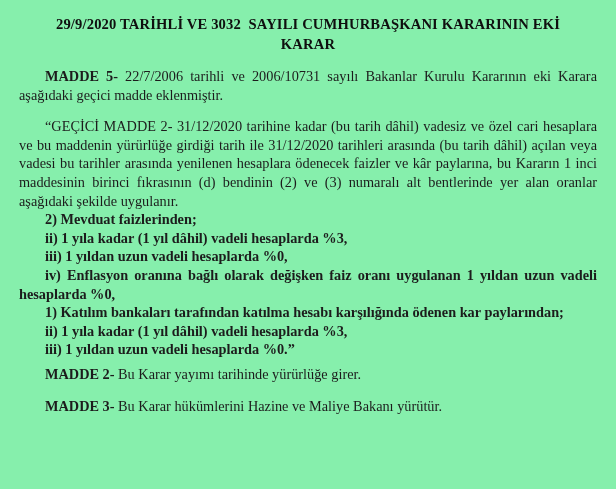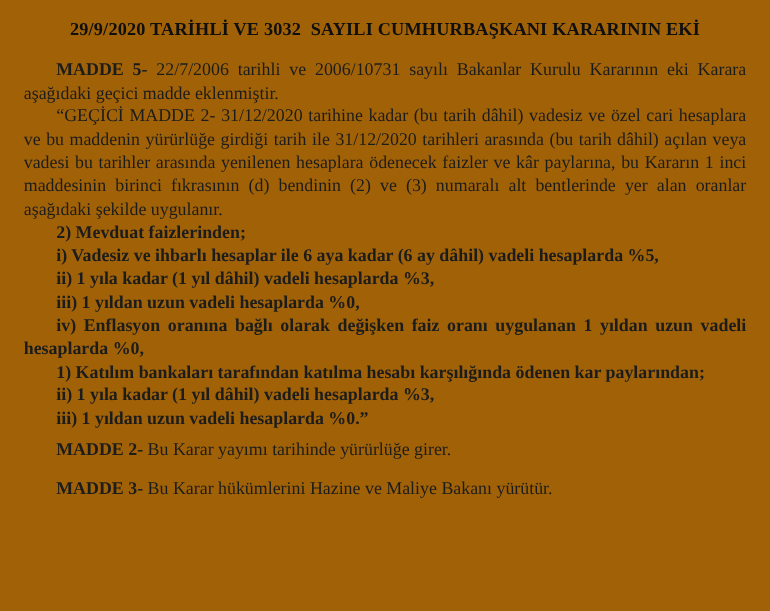--- a/index.html
+++ b/index.html
@@ -14,21 +14,21 @@
     overflow: hidden;
     font-family: "Liberation Serif", "DejaVu Serif", serif;
     color: #1a1a1a;
     -webkit-font-smoothing: antialiased;
   }
 
   .page {
     position: relative;
     width: 616px;
     height: 489px;
-    background: #a16207;
+    background: #86efac;
     box-sizing: border-box;
   }
 
   .doc-body {
     position: absolute;
     left: 19px;
     top: 0;
     width: 578px;
   }
 
@@ -60,21 +60,21 @@
   }
   .para.indent {
     text-indent: 26px;
   }
   .para .lead {
     font-weight: bold;
   }
 
   
   .block-madde1   { margin-top: 13px; }
-  .block-gecici   { }
+  .block-gecici   { margin-top: 13px; }
   .list-block     { margin-top: 0px; }
   .block-madde2   { margin-top: 6px; }
   .block-madde3   { margin-top: 13px; }
 
   
   .item {
     font-size: 14.3px;
     line-height: 18.6px;
     text-align: justify;
     text-justify: inter-word;
@@ -95,33 +95,33 @@
 </style>
 </head>
 <body>
 
 <div class="page">
 
   <div class="doc-body">
 
     <div class="doc-title">
       <span class="title-line title-line-1">29/9/2020 TARİHLİ VE 3032  SAYILI CUMHURBAŞKANI KARARININ EKİ</span>
+      <span class="title-line title-line-2">KARAR</span>
     </div>
 
     <div class="block-madde1">
       <p class="para indent"><span class="lead">MADDE 5-</span><span> 22/7/2006 tarihli ve 2006/10731 sayılı Bakanlar Kurulu Kararının eki Karara aşağıdaki geçici madde eklenmiştir.</span></p>
     </div>
 
     <div class="block-gecici">
       <p class="para indent">“GEÇİCİ MADDE 2- 31/12/2020 tarihine kadar (bu tarih dâhil) vadesiz ve özel cari hesaplara ve bu maddenin yürürlüğe girdiği tarih ile 31/12/2020 tarihleri arasında (bu tarih dâhil) açılan veya vadesi bu tarihler arasında yenilenen hesaplara ödenecek faizler ve kâr paylarına, bu Kararın 1 inci maddesinin birinci fıkrasının (d) bendinin (2) ve (3) numaralı alt bentlerinde yer alan oranlar aşağıdaki şekilde uygulanır.</p>
     </div>
 
     <div class="list-block">
       <p class="item">2) Mevduat faizlerinden;</p>
-      <p class="item">i) Vadesiz ve ihbarlı hesaplar ile 6 aya kadar (6 ay dâhil) vadeli hesaplarda %5,</p>
       <p class="item">ii) 1 yıla kadar (1 yıl dâhil) vadeli hesaplarda %3,</p>
       <p class="item">iii) 1 yıldan uzun vadeli hesaplarda %0,</p>
       <p class="item">iv) Enflasyon oranına bağlı olarak değişken faiz oranı uygulanan 1 yıldan uzun vadeli hesaplarda %0,</p>
     </div>
 
     <div class="list-block">
       <p class="item">1) Katılım bankaları tarafından katılma hesabı karşılığında ödenen kar paylarından;</p>
       <p class="item">ii) 1 yıla kadar (1 yıl dâhil) vadeli hesaplarda %3,</p>
       <p class="item">iii) 1 yıldan uzun vadeli hesaplarda %0.”</p>
     </div>

